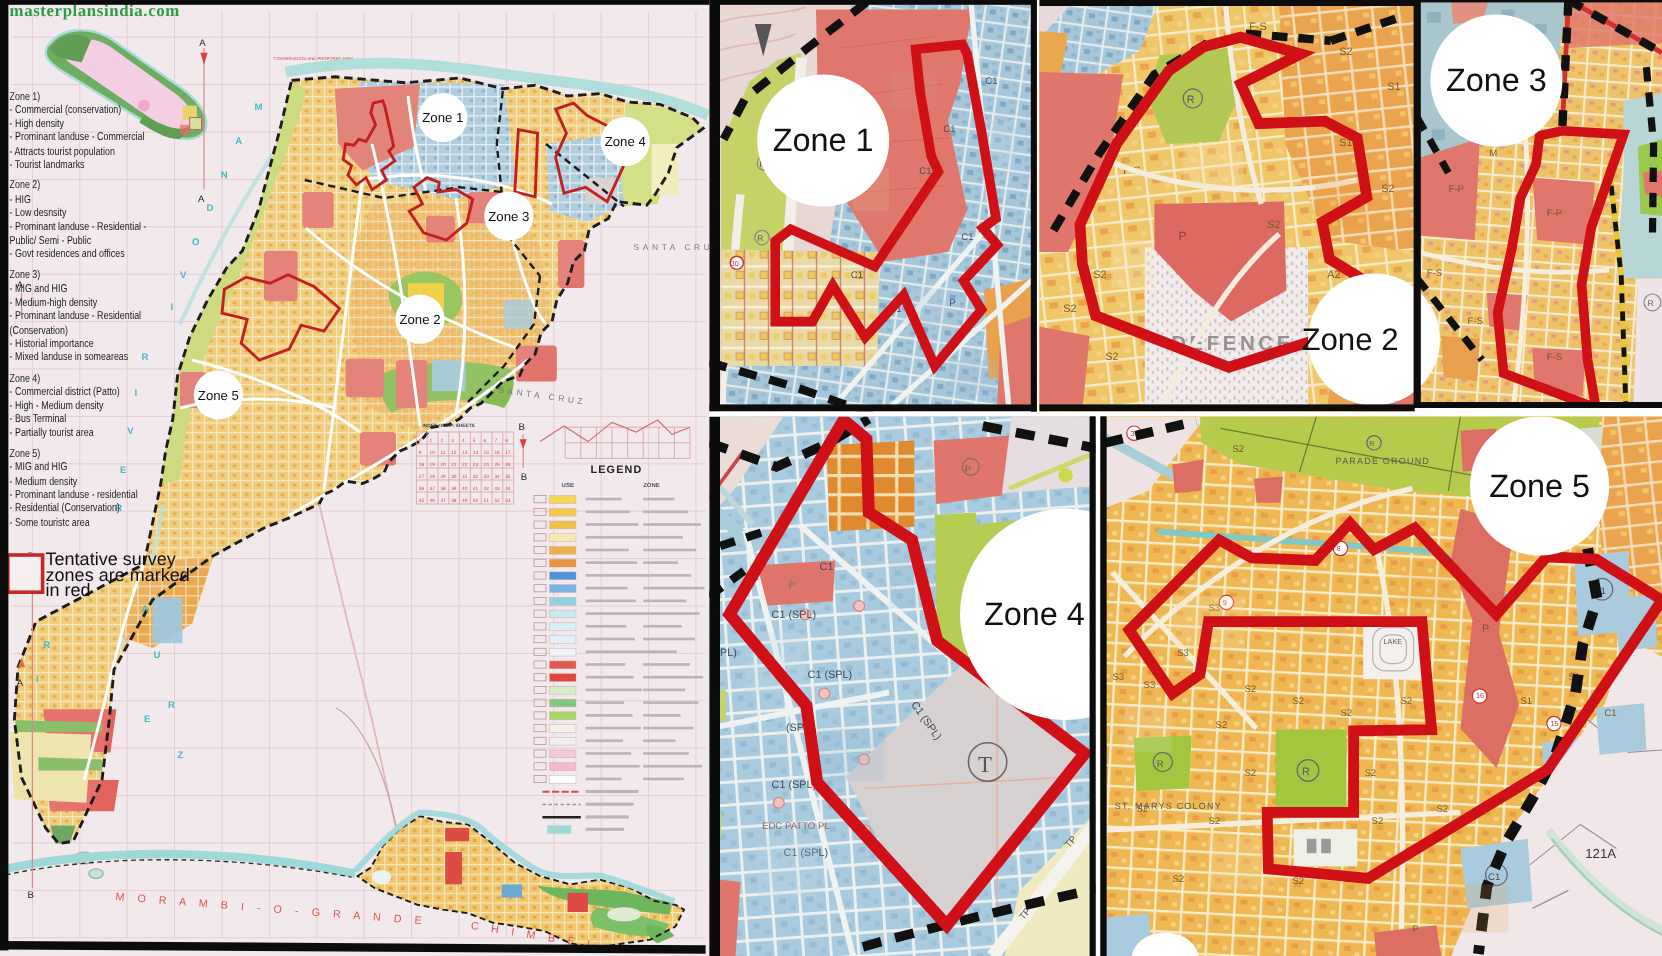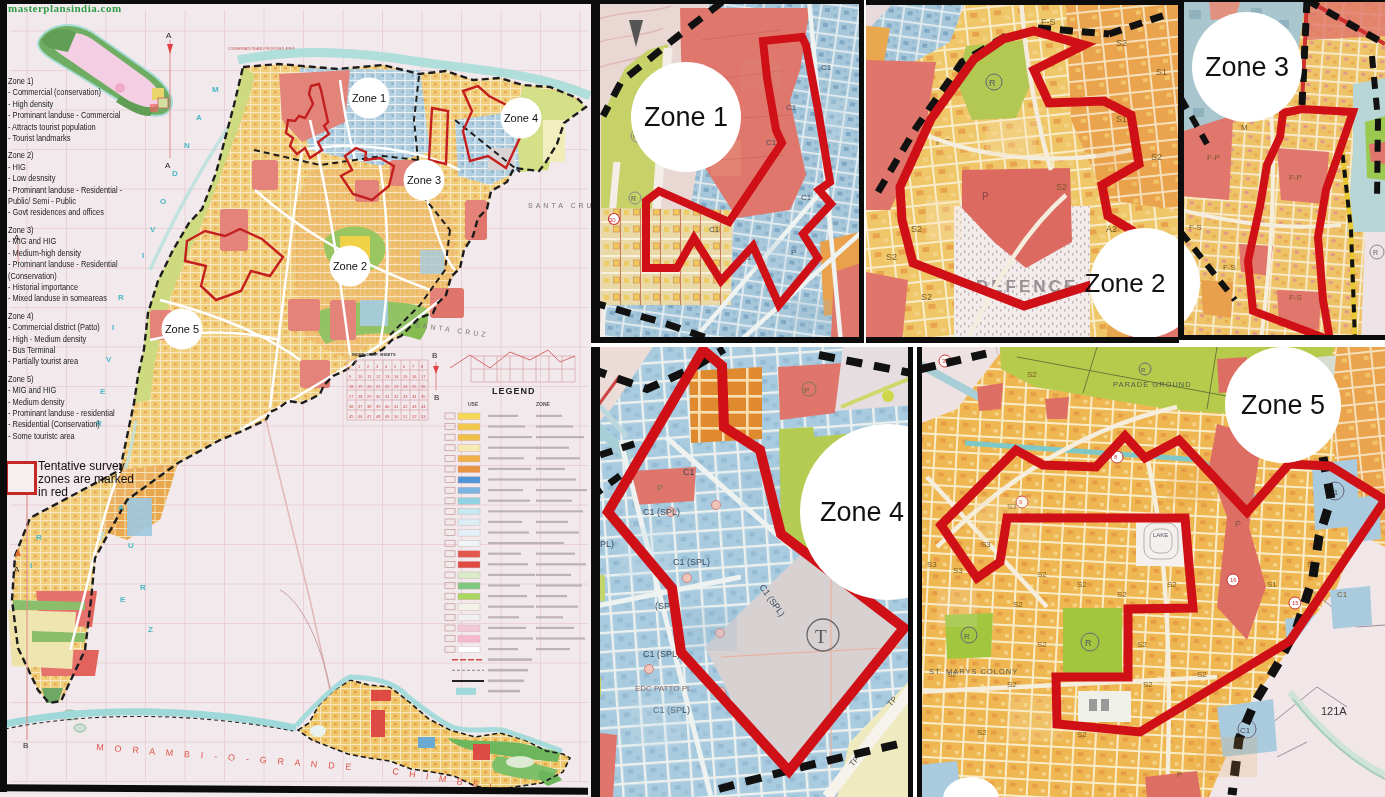--- a/index.html
+++ b/index.html
@@ -453,32 +453,32 @@
 <circle cx="424" cy="180" r="20.5" fill="#ffffff"></circle>
 <text x="424" y="184" text-anchor="middle" font-size="11" fill="#111">Zone 3</text>
 
 <circle cx="521" cy="118" r="20.5" fill="#ffffff"></circle>
 <text x="521" y="122" text-anchor="middle" font-size="11" fill="#111">Zone 4</text>
 
 <circle cx="182" cy="329" r="20.5" fill="#ffffff"></circle>
 <text x="182" y="333" text-anchor="middle" font-size="11" fill="#111">Zone 5</text>
 </svg>
 
-<div style="position:absolute;left:8px;top:2px;font-size:11px;font-weight:bold;color:#2d9c45;font-family:Liberation Serif,serif;letter-spacing:0.5px;">masterplansindia.com</div>
+<div style="position:absolute;left:8px;top:2px;font-size:14px;font-weight:bold;color:#2d9c45;font-family:Liberation Serif,serif;letter-spacing:0.5px;">masterplansindia.com</div>
 
 <div style="position:absolute;left:8px;top:75px;font-size:9.5px;line-height:11.4px;color:#1a1a1a;transform:scaleX(0.78);transform-origin:0 0;white-space:nowrap;">
 <div style="">Zone 1)<br>- Commercial (conservation)<br>- High density<br>- Prominant landuse - Commercial<br>- Attracts tourist population<br>- Tourist landmarks<br></div>
 <div style="margin-top:6px;">Zone 2)<br>- HIG<br>- Low desnsity<br>- Prominant landuse - Residential -<br>Public/ Semi - Public<br>- Govt residences and offices<br></div>
 <div style="margin-top:6px;">Zone 3)<br>- MIG and HIG<br>- Medium-high density<br>- Prominant landuse - Residential<br>(Conservation)<br>- Historial importance<br>- Mixed landuse in someareas<br></div>
 <div style="margin-top:6px;">Zone 4)<br>- Commercial district (Patto)<br>- High - Medium density<br>- Bus Terminal<br>- Partially tourist area<br></div>
 <div style="margin-top:6px;">Zone 5)<br>- MIG and HIG<br>- Medium density<br>- Prominant landuse - residential<br>- Residential (Conservation)<br>- Some touristc area<br></div>
 </div>
 
 <div style="position:absolute;left:5px;top:461px;width:26px;height:28px;border:3px solid #c62828;background:#f7eef0;"></div>
-<div style="position:absolute;left:38px;top:460px;font-size:12px;line-height:13px;color:#111;">Tentative survey<br>zones are marked<br>in red</div>
+<div style="position:absolute;left:38px;top:460px;font-size:15px;line-height:13px;color:#111;">Tentative survey<br>zones are marked<br>in red</div>
 </div>
 
 <div class="panel" style="left:591px;top:0;width:273px;height:343px;background:#e9d7d3;">
 <svg width="273" height="343" viewBox="0 0 273 343">
 <defs>
 <pattern id="B1" width="19" height="15" patternUnits="userSpaceOnUse" patternTransform="rotate(8)">
           <rect width="19" height="15" fill="#a6c6da"></rect>
           <rect width="19" height="1.8" fill="#e4ecee"></rect>
           <rect width="1.8" height="15" fill="#e4ecee"></rect>
           <rect x="5" y="5" width="5" height="4" fill="#7fa8c4"></rect>

